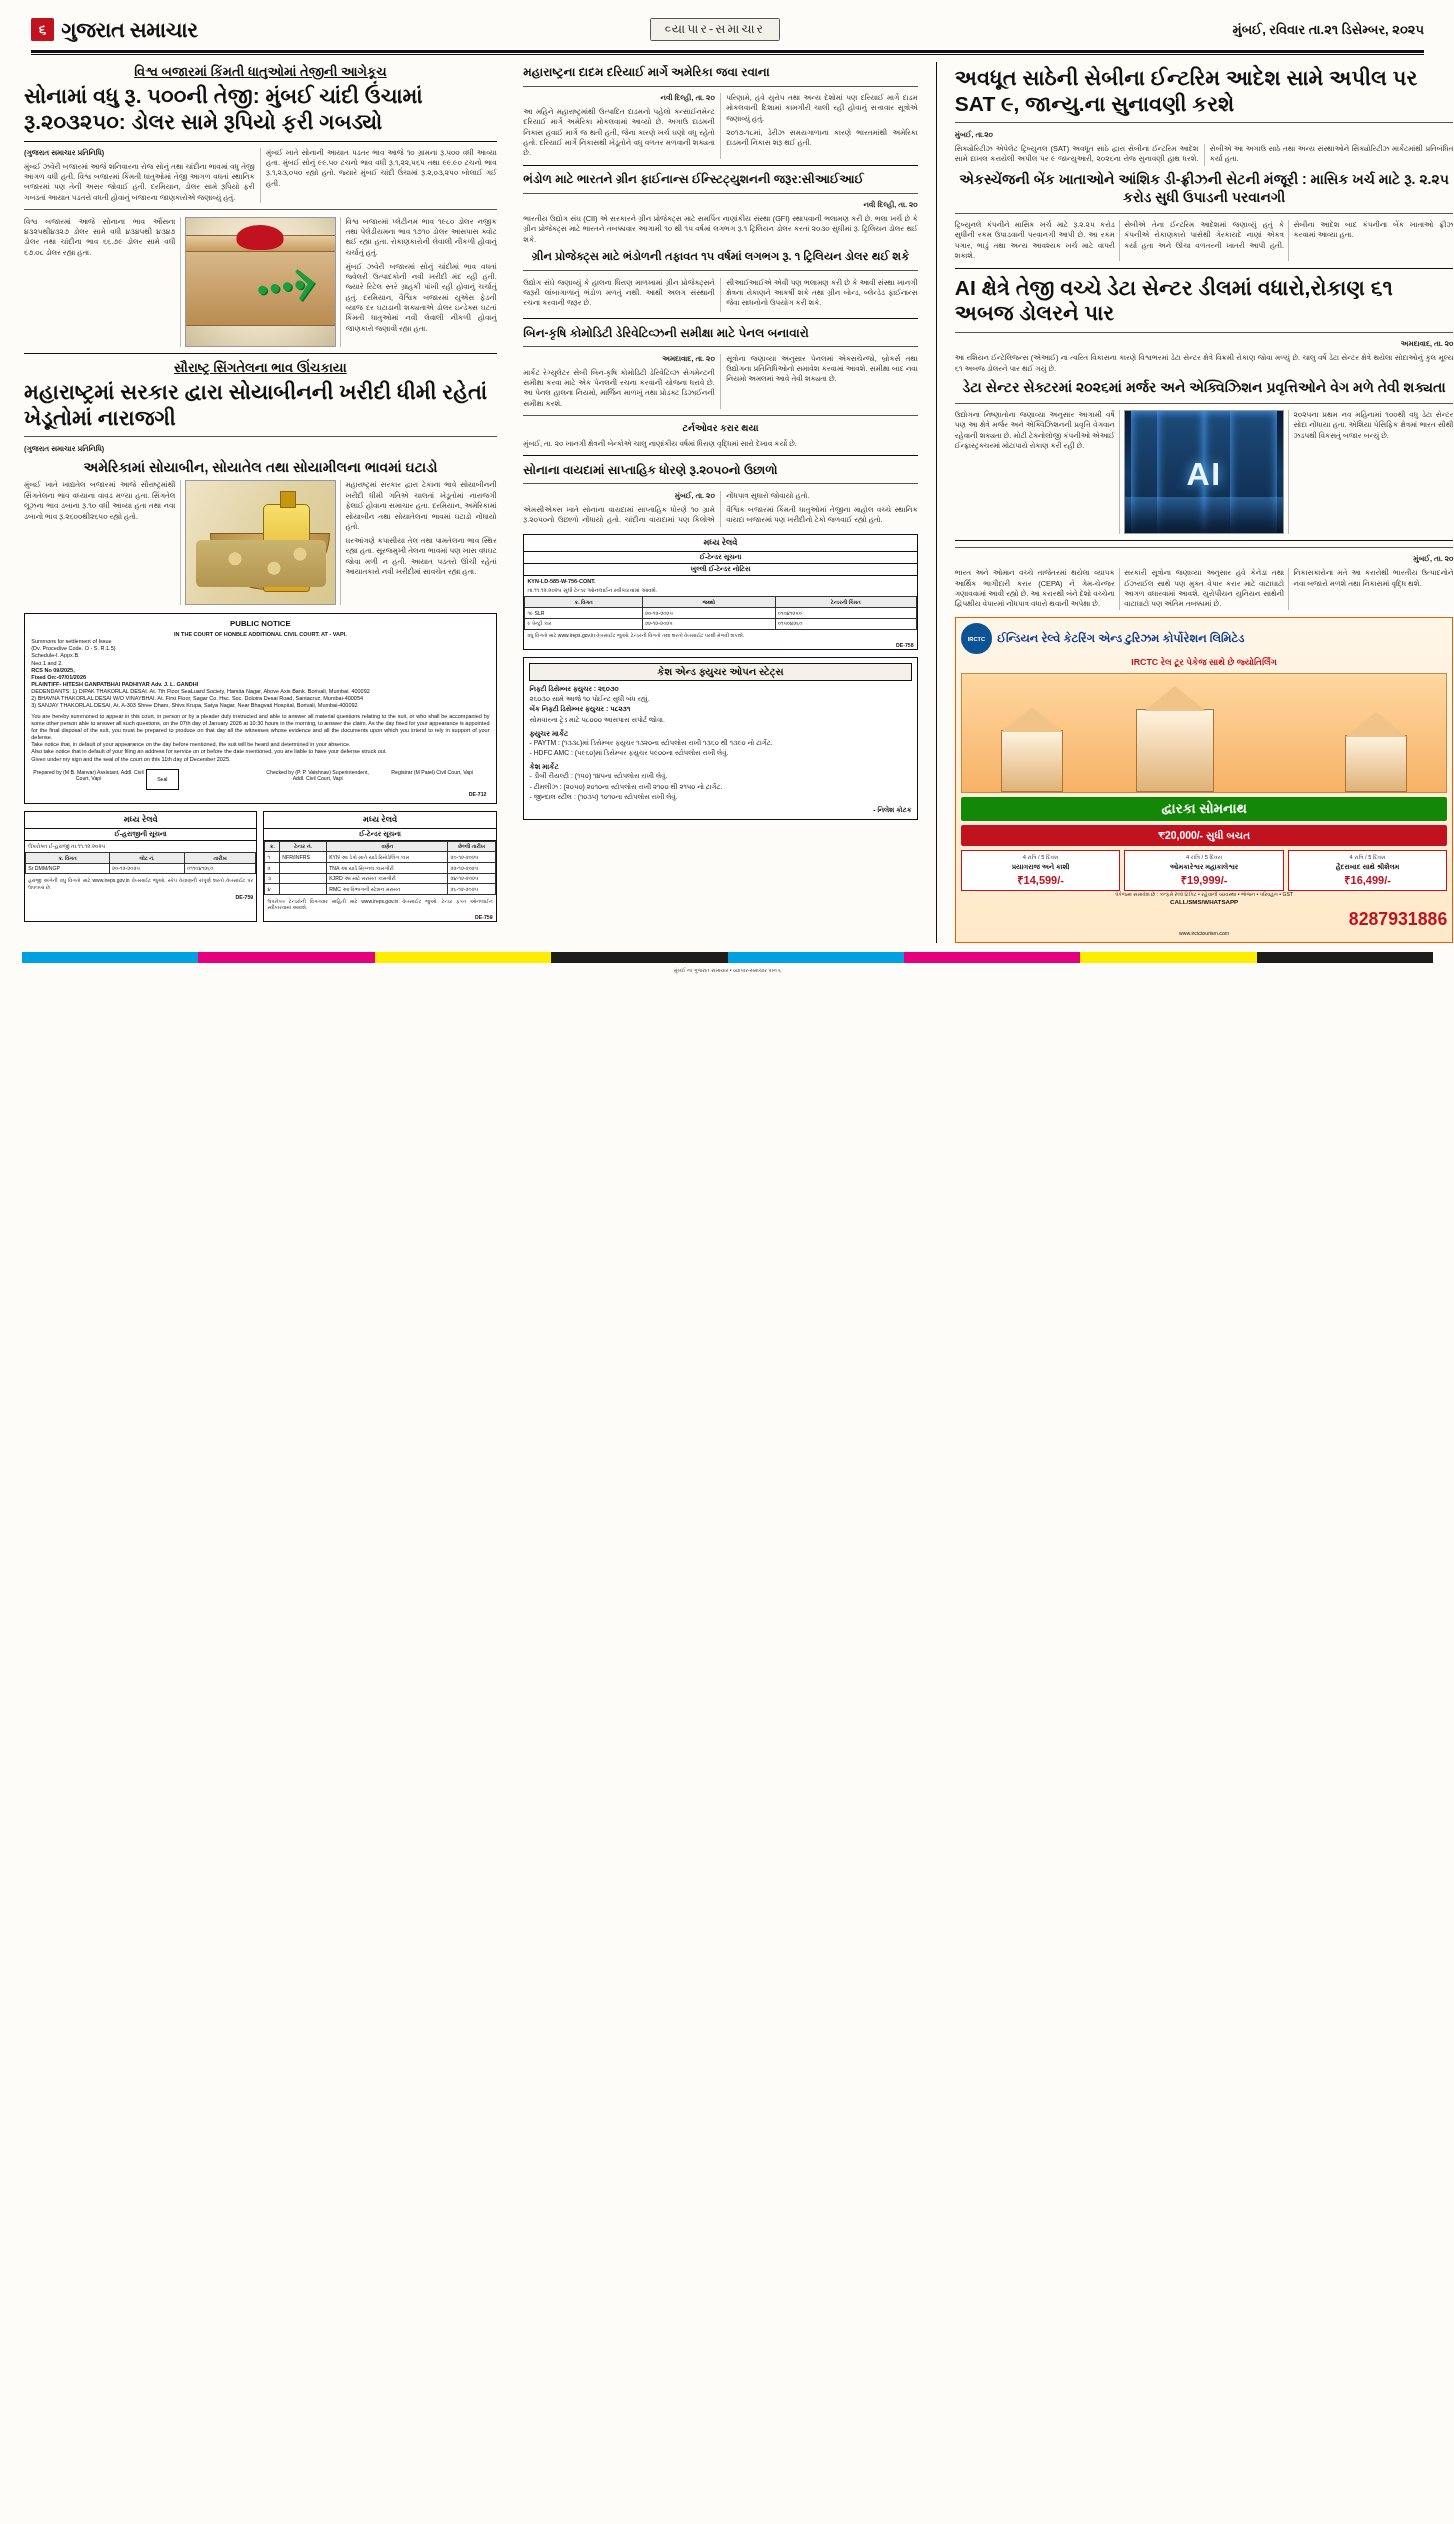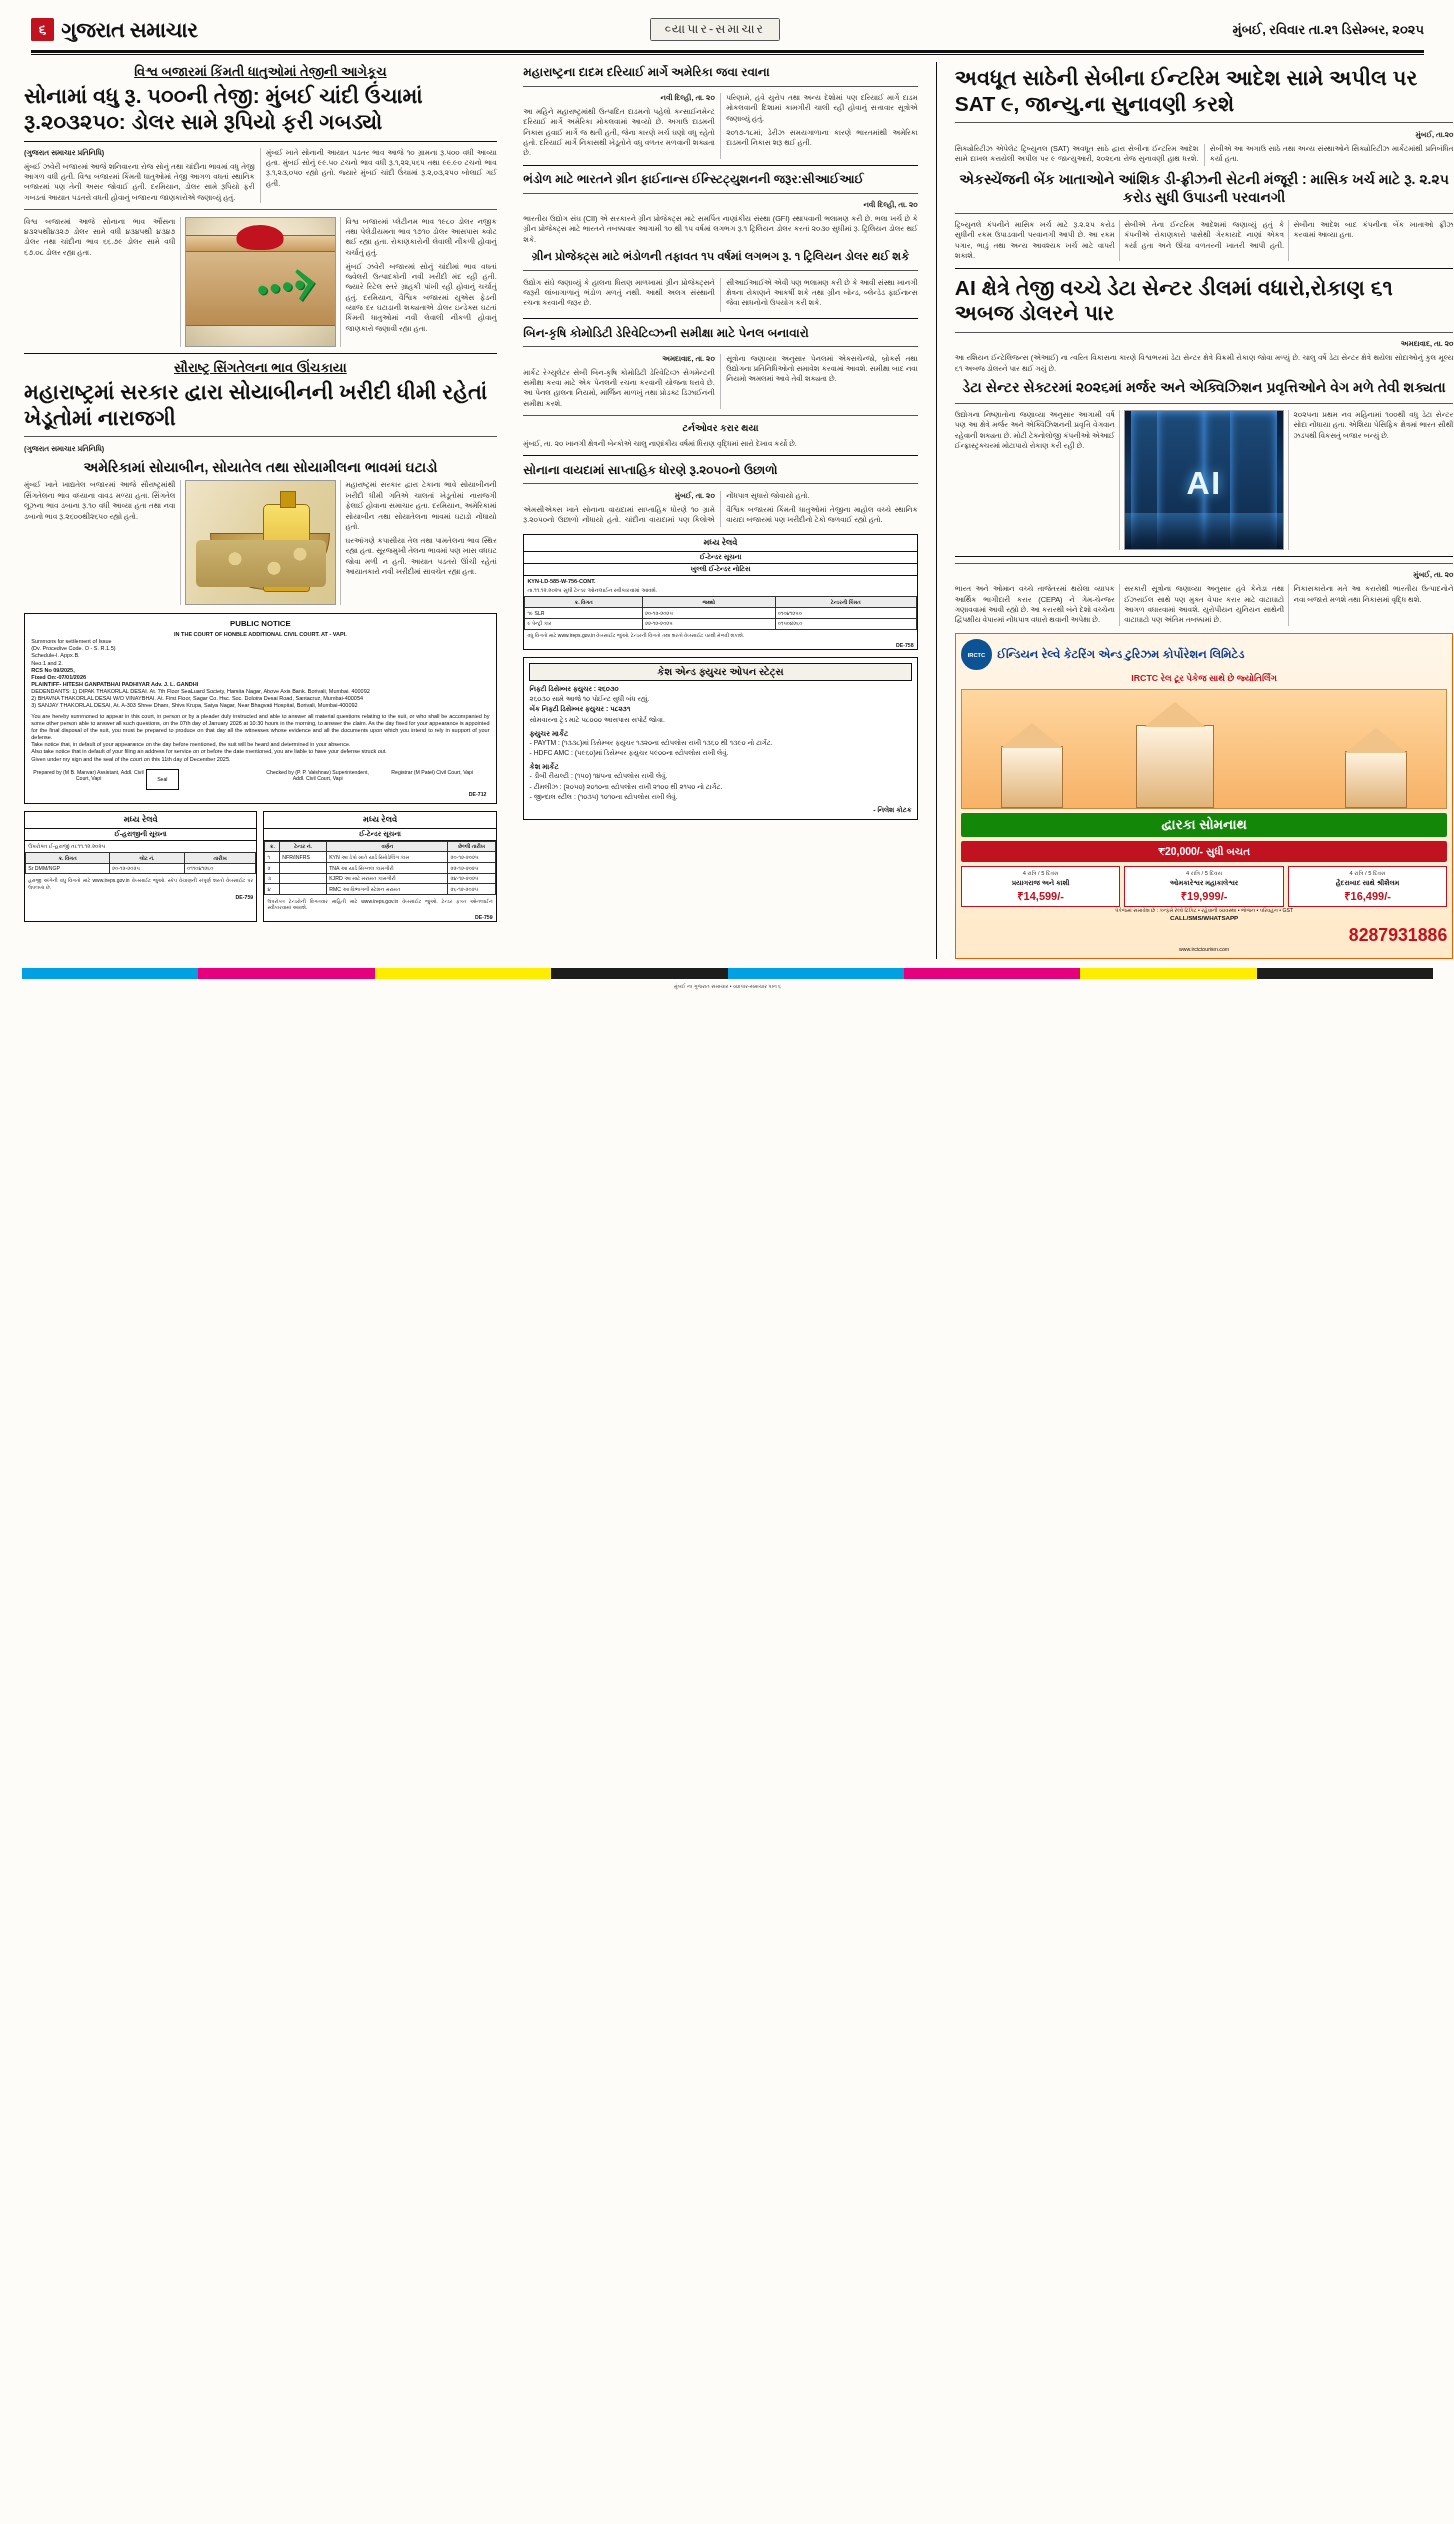--- a/index.html
+++ b/index.html
@@ -120,21 +120,21 @@
   }
   .soy-beans{
     position:absolute;right:6%;bottom:14%;width:130px;height:47px;
     background:radial-gradient(circle at 30% 40%,#e4cf8e 0 6.2px,transparent 6.8px),
                radial-gradient(circle at 60% 60%,#e4cf8e 0 6.2px,transparent 6.8px),
                radial-gradient(circle at 80% 30%,#e4cf8e 0 6.2px,transparent 6.8px),
                linear-gradient(180deg,#cbb370,#b2954f);
     border-radius:5.2px;
   }
   .photo-dc{
-    height:140px;
+    height:124px;
     background:linear-gradient(180deg,#0a1b35 0%,#123a63 50%,#0b2240 100%);
     position:relative;overflow:hidden;
   }
   .dc-rack{
     position:absolute;top:0;bottom:0;width:47px;
     background:linear-gradient(180deg,#1d4b7a,#0d2747);
     box-shadow:inset 0 0 9.4px #4fa3ff;
   }
   .dc-ai{
     position:absolute;left:50%;top:52%;transform:translate(-50%,-50%);
@@ -488,21 +488,21 @@
         <div class="cf-line b" style="text-align:right;margin-top:3.1px;">- નિલેશ કોટક</div>
       </div>
     </div>
 
     <div class="colsep"></div>
 
     <div class="col right">
 
       <h1 class="head">અવધૂત સાઠેની સેબીના ઈન્ટરિમ આદેશ સામે અપીલ પર SAT ૯, જાન્યુ.ના સુનાવણી કરશે</h1>
       <hr class="hr thin">
-      <p class="txt b" style="text-align:right;">મુંબઈ, તા.૨૦</p>
+      <p class="txt b" style="">મુંબઈ, તા.૨૦</p>
       <div class="body-cols-2">
         <p class="txt">સિક્યોરિટીઝ એપેલેટ ટ્રિબ્યુનલ (SAT) અવધૂત સાઠે દ્વારા સેબીના ઈન્ટરિમ આદેશ સામે દાખલ કરાયેલી અપીલ પર ૯ જાન્યુઆરી, ૨૦૨૬ના રોજ સુનાવણી હાથ ધરશે. સેબીએ આ અગાઉ સાઠે તથા અન્ય સંસ્થાઓને સિક્યોરિટીઝ માર્કેટમાંથી પ્રતિબંધિત કર્યા હતા.</p>
       </div>
       <h2 class="subhead">એકસ્ચેંજની બેંક ખાતાઓને આંશિક ડી-ફ્રીઝની સેટની મંજૂરી : માસિક ખર્ચ માટે રૂ. ૨.૨૫ કરોડ સુધી ઉપાડની પરવાનગી</h2>
       <hr class="hr thin">
       <div class="body-cols-3">
         <p class="txt">ટ્રિબ્યુનલે કંપનીને માસિક ખર્ચ માટે રૂ.૨.૨૫ કરોડ સુધીની રકમ ઉપાડવાની પરવાનગી આપી છે. આ રકમ પગાર, ભાડું તથા અન્ય આવશ્યક ખર્ચ માટે વાપરી શકાશે.</p>
         <p class="txt">સેબીએ તેના ઈન્ટરિમ આદેશમાં જણાવ્યું હતું કે કંપનીએ રોકાણકારો પાસેથી ગેરકાયદે નાણાં એકત્ર કર્યા હતા અને ઊંચા વળતરની ખાતરી આપી હતી. સેબીના આદેશ બાદ કંપનીના બેંક ખાતાઓ ફ્રીઝ કરવામાં આવ્યા હતા.</p>
       </div>
 

